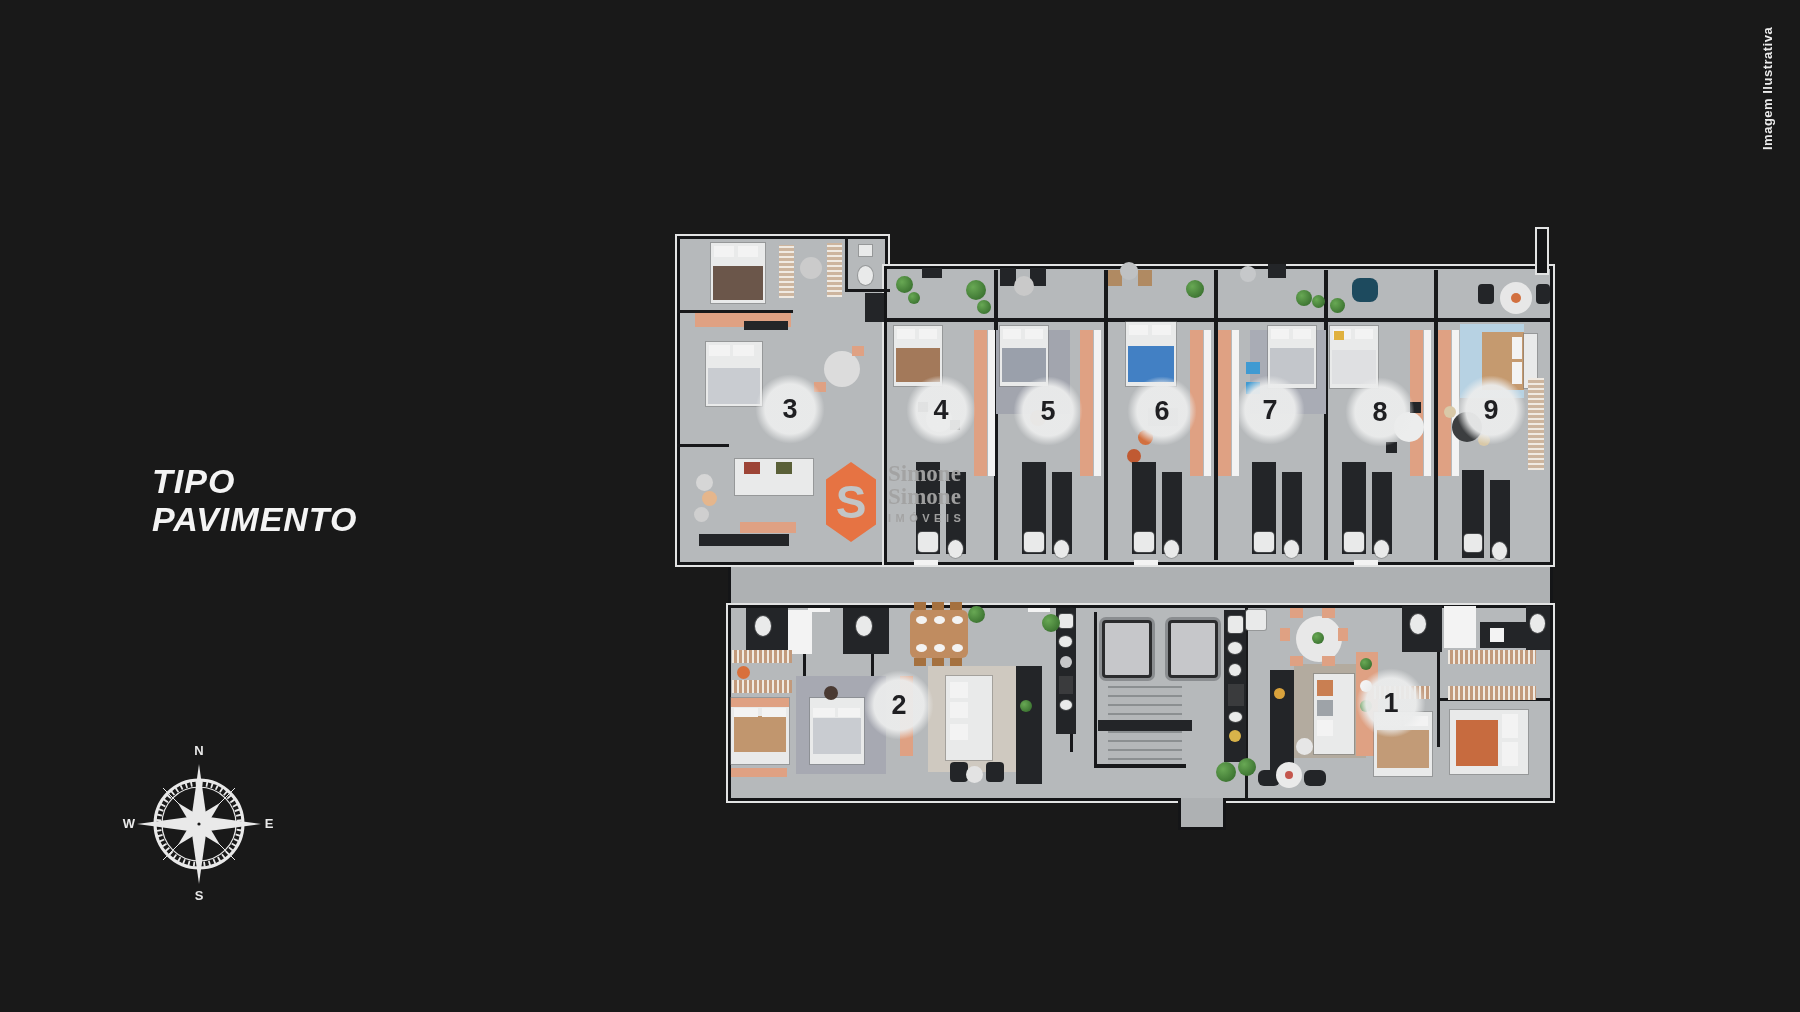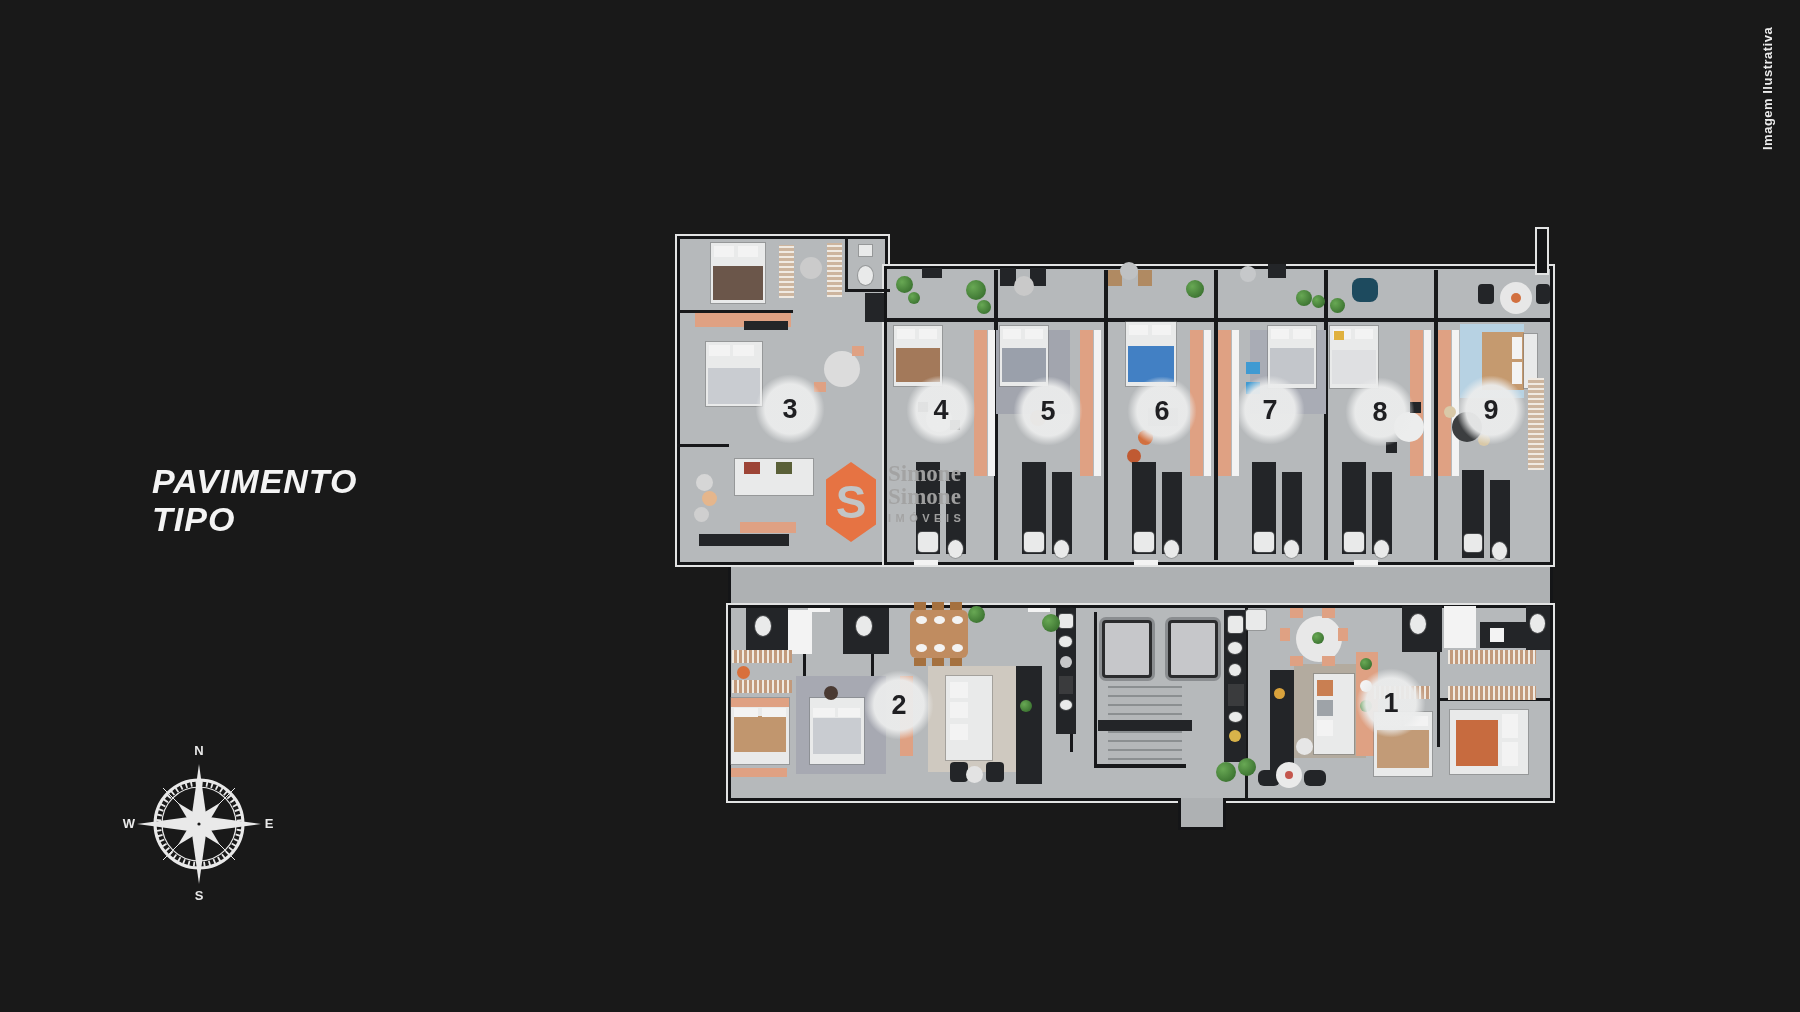--- a/index.html
+++ b/index.html
@@ -332,22 +332,22 @@
     <div class="logo-badge">S</div>
     <div class="logo-text">
       <div class="l1">Simone</div>
       <div class="l1">Simone</div>
       <div class="l3">IMÓVEIS</div>
     </div>
   </div>
 </div>
 
 <div class="title">
+  <div>TIPO</div>
   <div>PAVIMENTO</div>
-  <div>TIPO</div>
 </div>
 
 <svg class="compass" width="160" height="160" viewBox="0 0 160 160">
   <g stroke="#e9e9e9" fill="none">
     <circle cx="80" cy="82" r="44" stroke-width="3"></circle>
     <circle cx="80" cy="82" r="37" stroke-width="1.2"></circle>
     <circle cx="80" cy="82" r="40.5" stroke-width="5" stroke-dasharray="1.8 3.4"></circle>
     <line x1="44" y1="46" x2="116" y2="118" stroke-width="1"></line>
     <line x1="116" y1="46" x2="44" y2="118" stroke-width="1"></line>
   </g>

